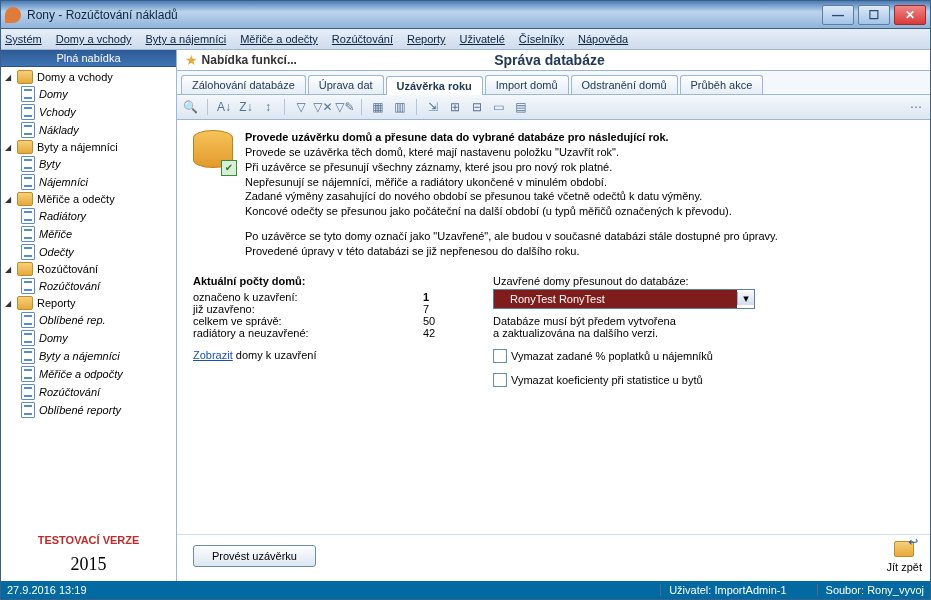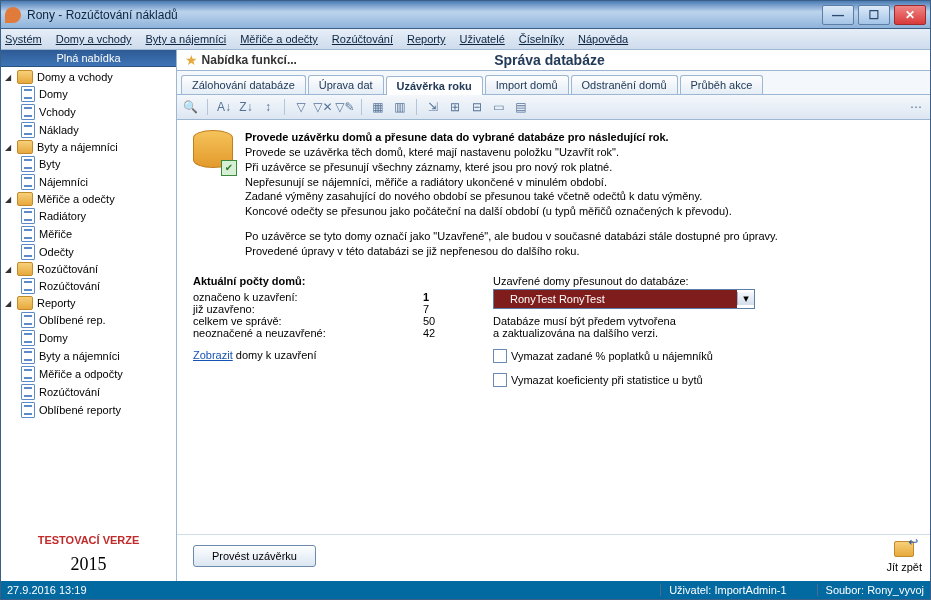--- a/index.html
+++ b/index.html
@@ -109,20 +109,21 @@
   }
   .tree-row {
     display: flex;
     align-items: center;
     gap: 4px;
     padding: 1px 0 1px 2px;
     white-space: nowrap;
   }
   .tree-row.child {
     padding-left: 18px;
+    font-style: italic;
   }
   .twisty {
     width: 8px; height: 8px;
     display: inline-block;
     font-size: 8px;
     color: #333;
   }
   .folder-icon {
     width: 14px; height: 12px;
     background: linear-gradient(#f7d07a,#e6a93d);
@@ -594,21 +595,21 @@
                 </div>
                 <div class="stat-row">
                   <span>již uzavřeno:</span>
                   <span class="num">7</span>
                 </div>
                 <div class="stat-row">
                   <span>celkem ve správě:</span>
                   <span class="num">50</span>
                 </div>
                 <div class="stat-row">
-                  <span>neoznačené a neuzavřené:</span>
+                  <span>radiátory a neuzavřené:</span>
                   <span class="num">42</span>
                 </div>
               </div>
             <div style="margin-top:10px;">
               <span class="link">Zobrazit</span><span> domy k uzavření</span>
             </div>
           </div>
           <div class="stats-right">
             <div>Uzavřené domy přesunout do databáze:</div>
             <div class="combo">

